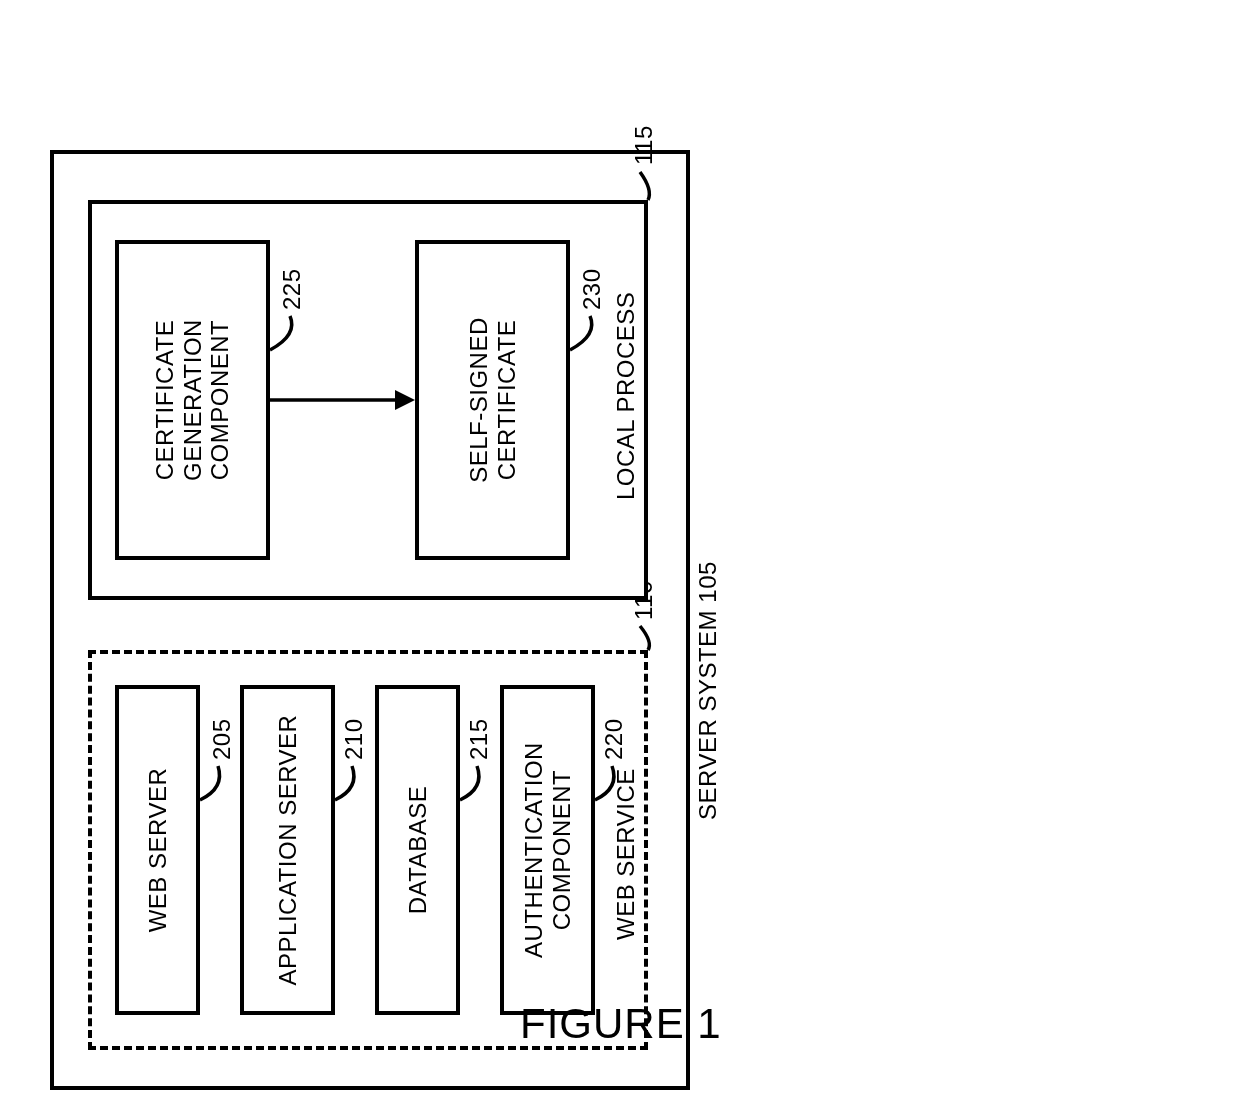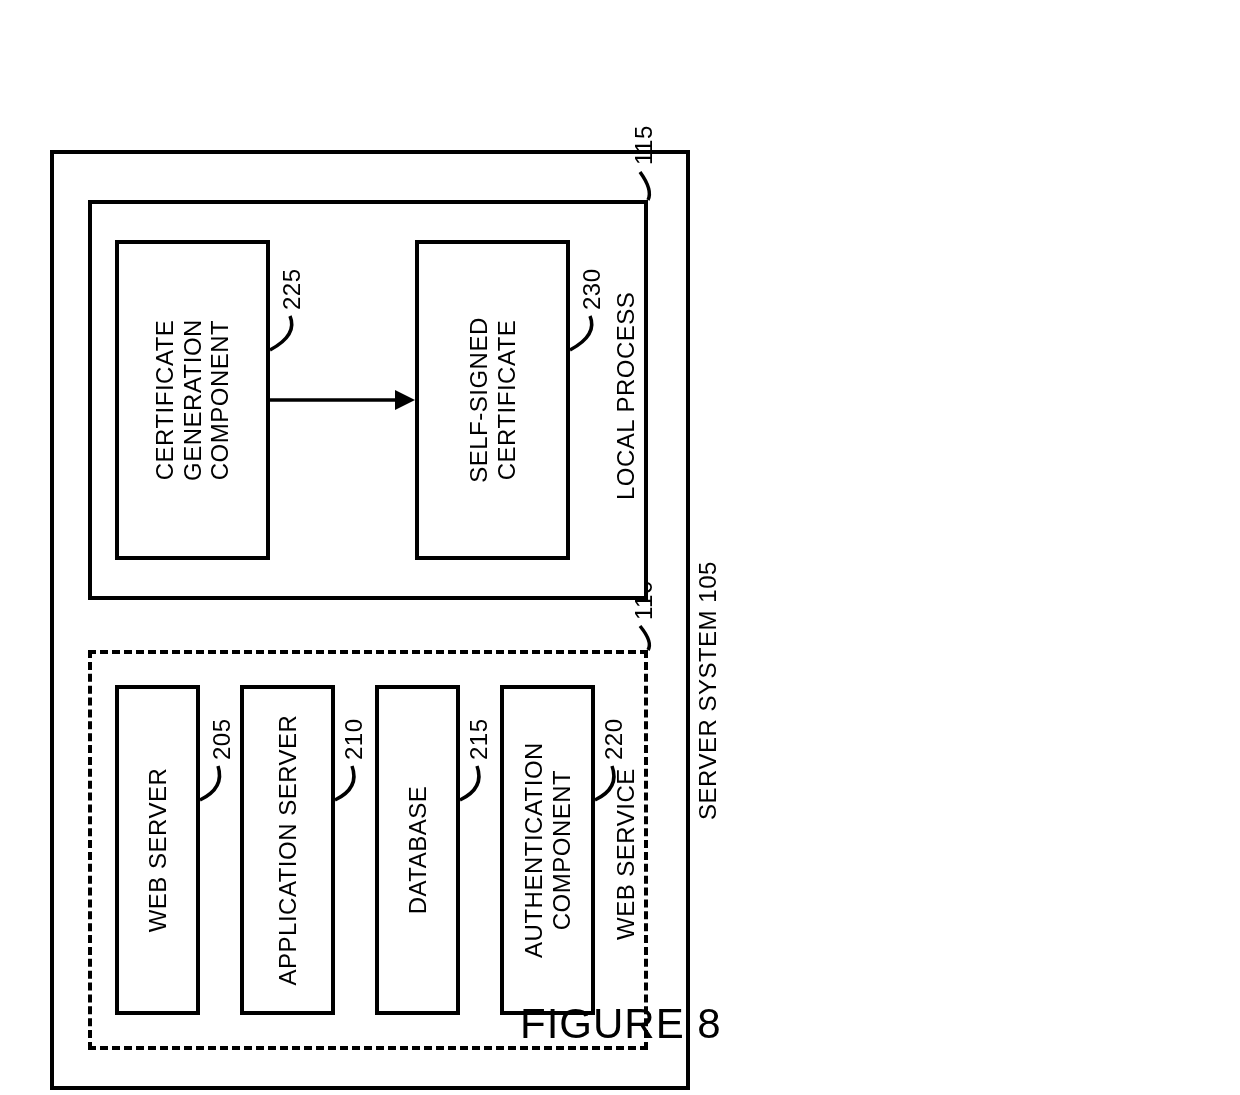--- a/index.html
+++ b/index.html
@@ -123,13 +123,13 @@
     <path d="M440,335 Q452,360 474,352"></path>
     <path d="M440,460 Q452,485 474,477"></path>
     <path d="M440,595 Q452,620 474,612"></path>
 
     <path d="M890,270 Q905,298 924,290"></path>
     <path d="M890,570 Q905,598 924,590"></path>
   </svg>
 
 </div>
 
-<div class="figure-caption" style="left:520px; top:1000px;">FIGURE 8</div>
+<div class="figure-caption" style="left:520px; top:1000px;">FIGURE 1</div>
 
 </body></html>

